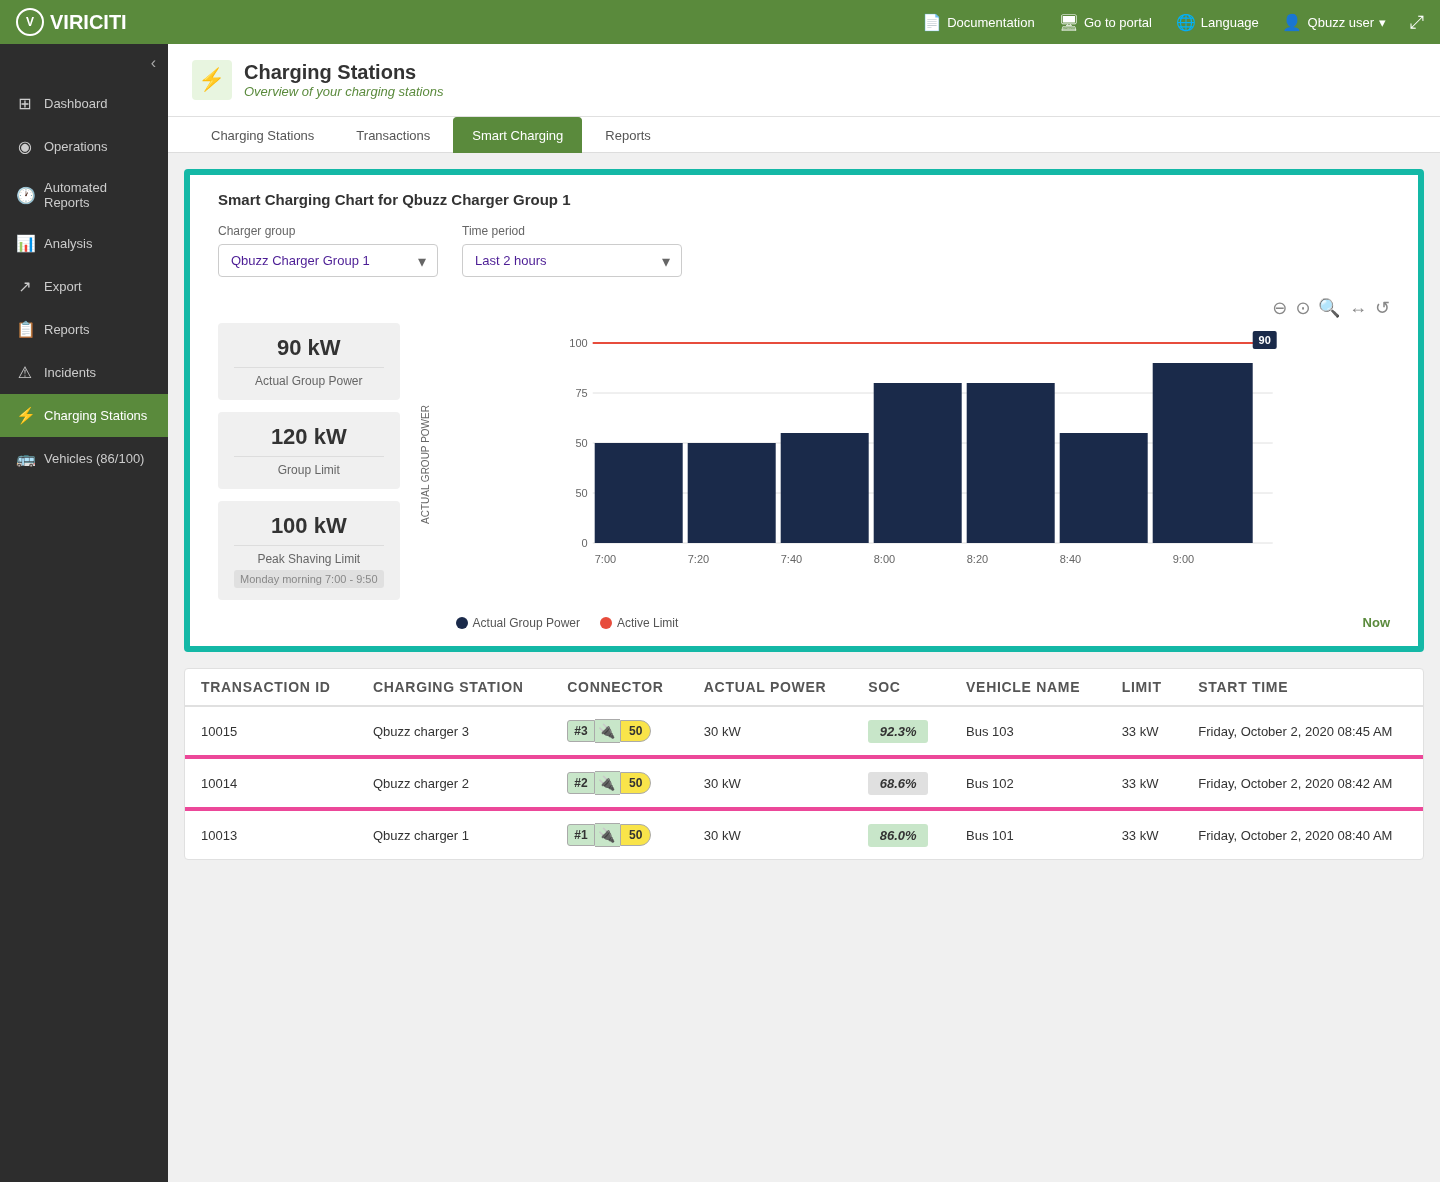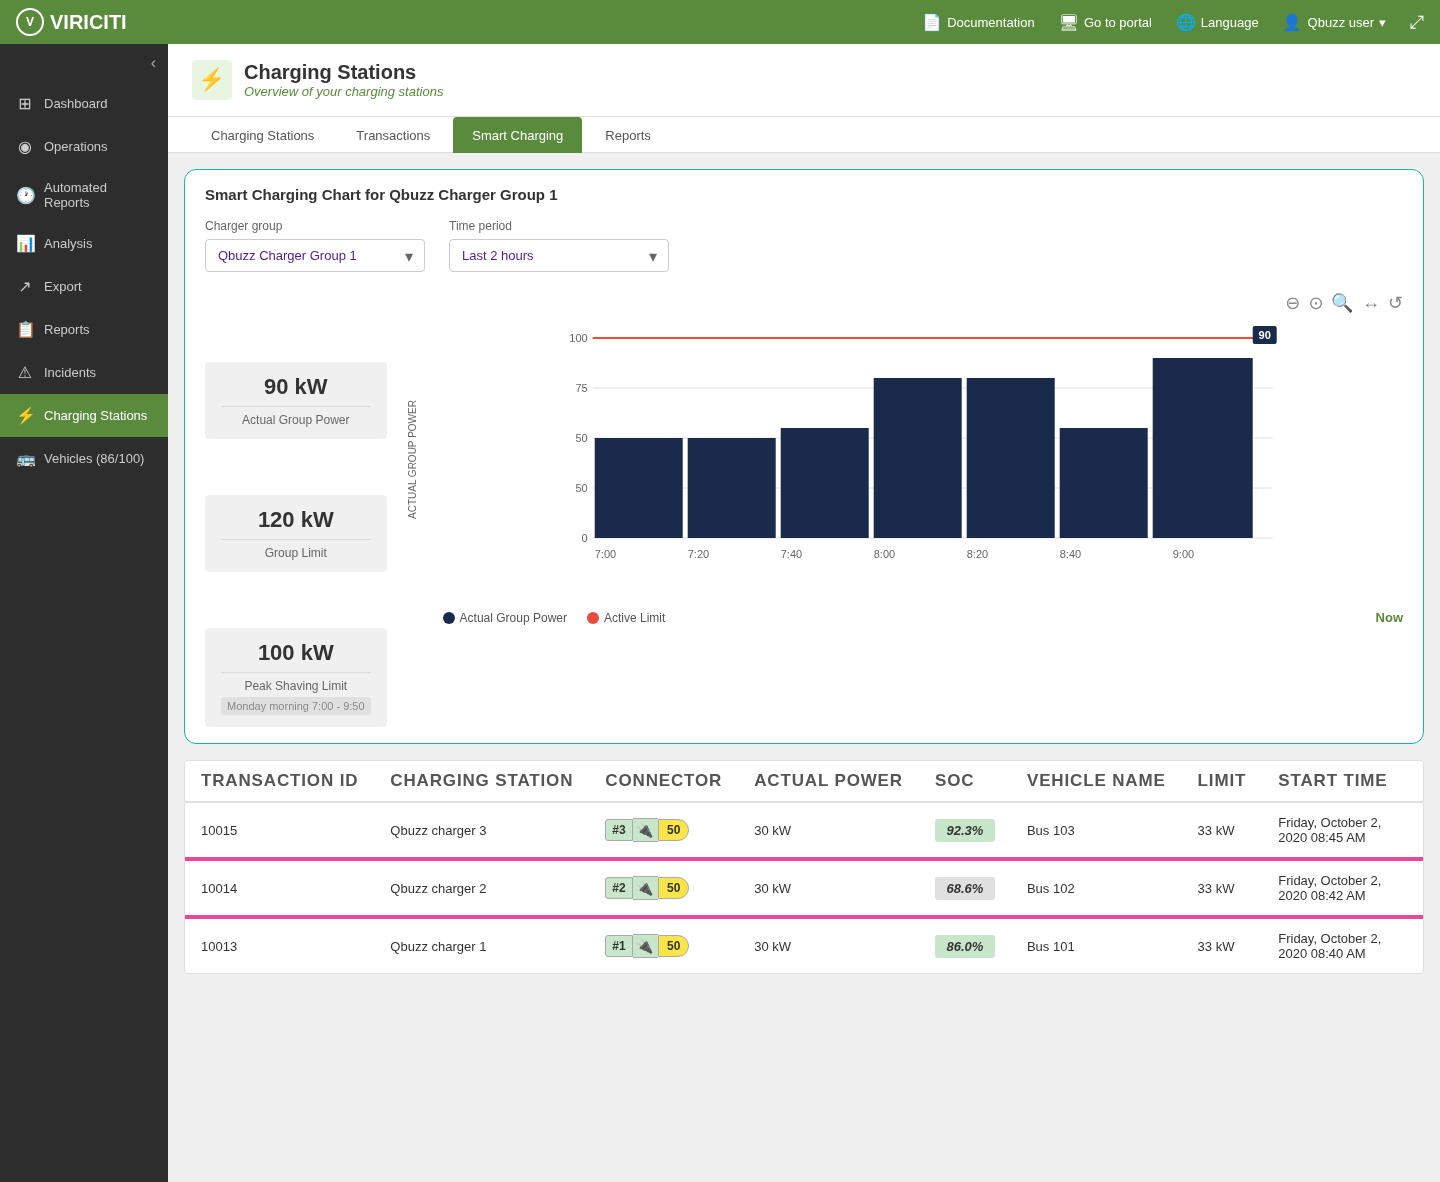--- a/index.html
+++ b/index.html
@@ -125,23 +125,23 @@
     .tab.active {
       background: #5a8a3c;
       color: white;
       border-color: #5a8a3c;
     }
 
     
     .section {
       background: white;
       margin: 16px;
-      border-radius: 12px;
-      padding: 16px 20px;
-      border: 1px solid #14b8a6;
+      border-radius: 4px;
+      padding: 16px 28px;
+      border: 6px solid #14b8a6;
     }
     .section-title {
       font-size: 15px;
       font-weight: 600;
       color: #333;
       margin-bottom: 16px;
     }
 
     
     .charger-controls {
@@ -191,21 +191,20 @@
       display: flex;
       flex-direction: column;
       gap: 12px;
       min-width: 170px;
     }
     .stat-card {
       background: #f0f0f0;
       border-radius: 4px;
       padding: 12px 16px;
       text-align: center;
-      margin-top: 44px;
     }
     .stat-card .stat-value {
       font-size: 22px;
       font-weight: 600;
       color: #333;
       margin-bottom: 6px;
     }
     .stat-card .stat-label {
       font-size: 12px;
       color: #666;
@@ -286,21 +285,21 @@
       font-weight: 600;
       color: #333;
       border-bottom: 1px solid #e0e0e0;
     }
     .table-wrap { overflow-x: auto; }
     table { width: 100%; border-collapse: collapse; }
     thead tr { border-bottom: 2px solid #e0e0e0; }
     thead th {
       padding: 10px 16px;
       text-align: left;
-      font-size: 17px;
+      font-size: 14px;
       font-weight: 700;
       color: #555;
       letter-spacing: 0.05em;
       text-transform: uppercase;
       white-space: nowrap;
     }
     tbody tr { border-bottom: 4px solid #ec4899; }
     tbody tr:last-child { border-bottom: none; }
     tbody td {
       padding: 12px 16px;

